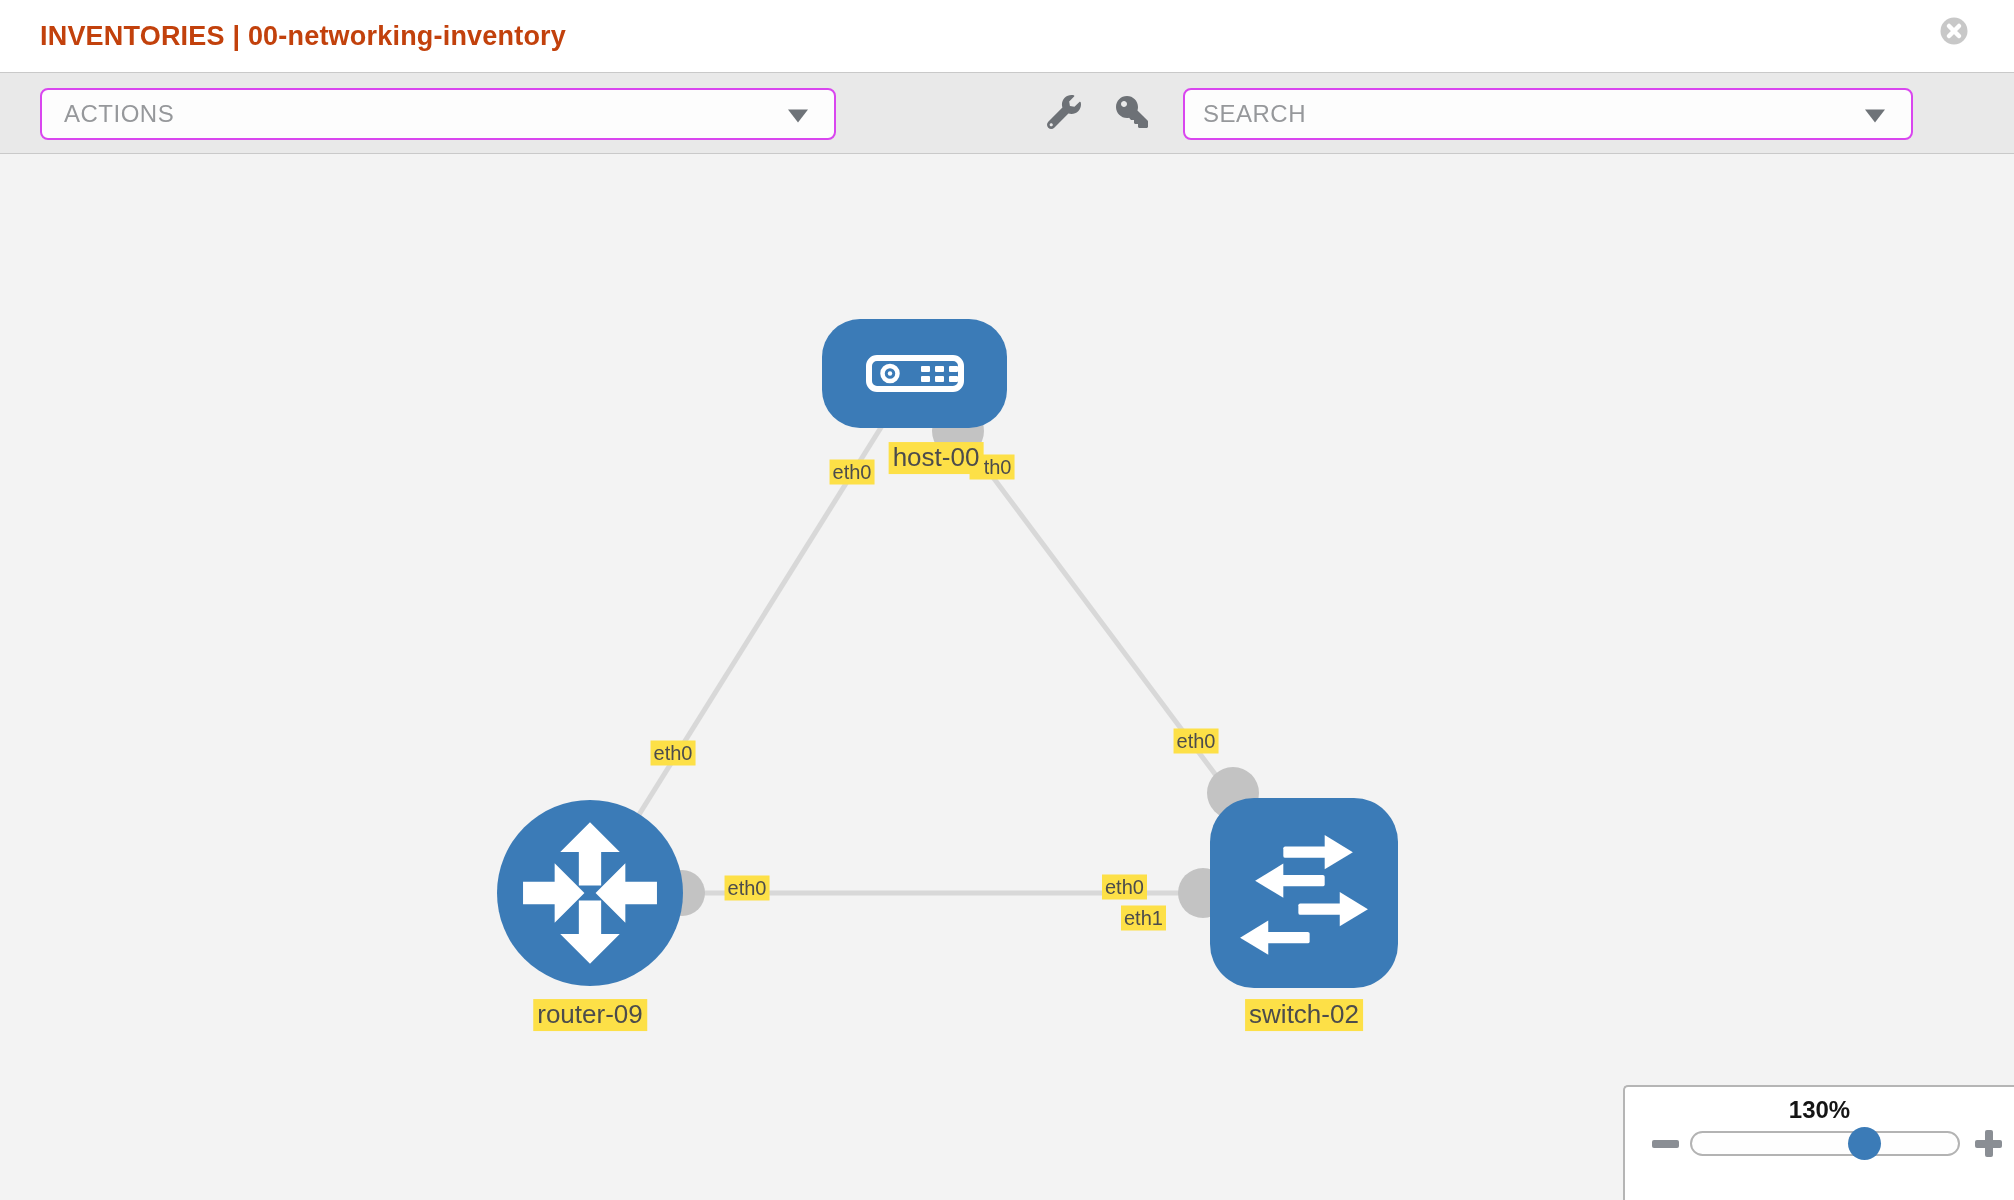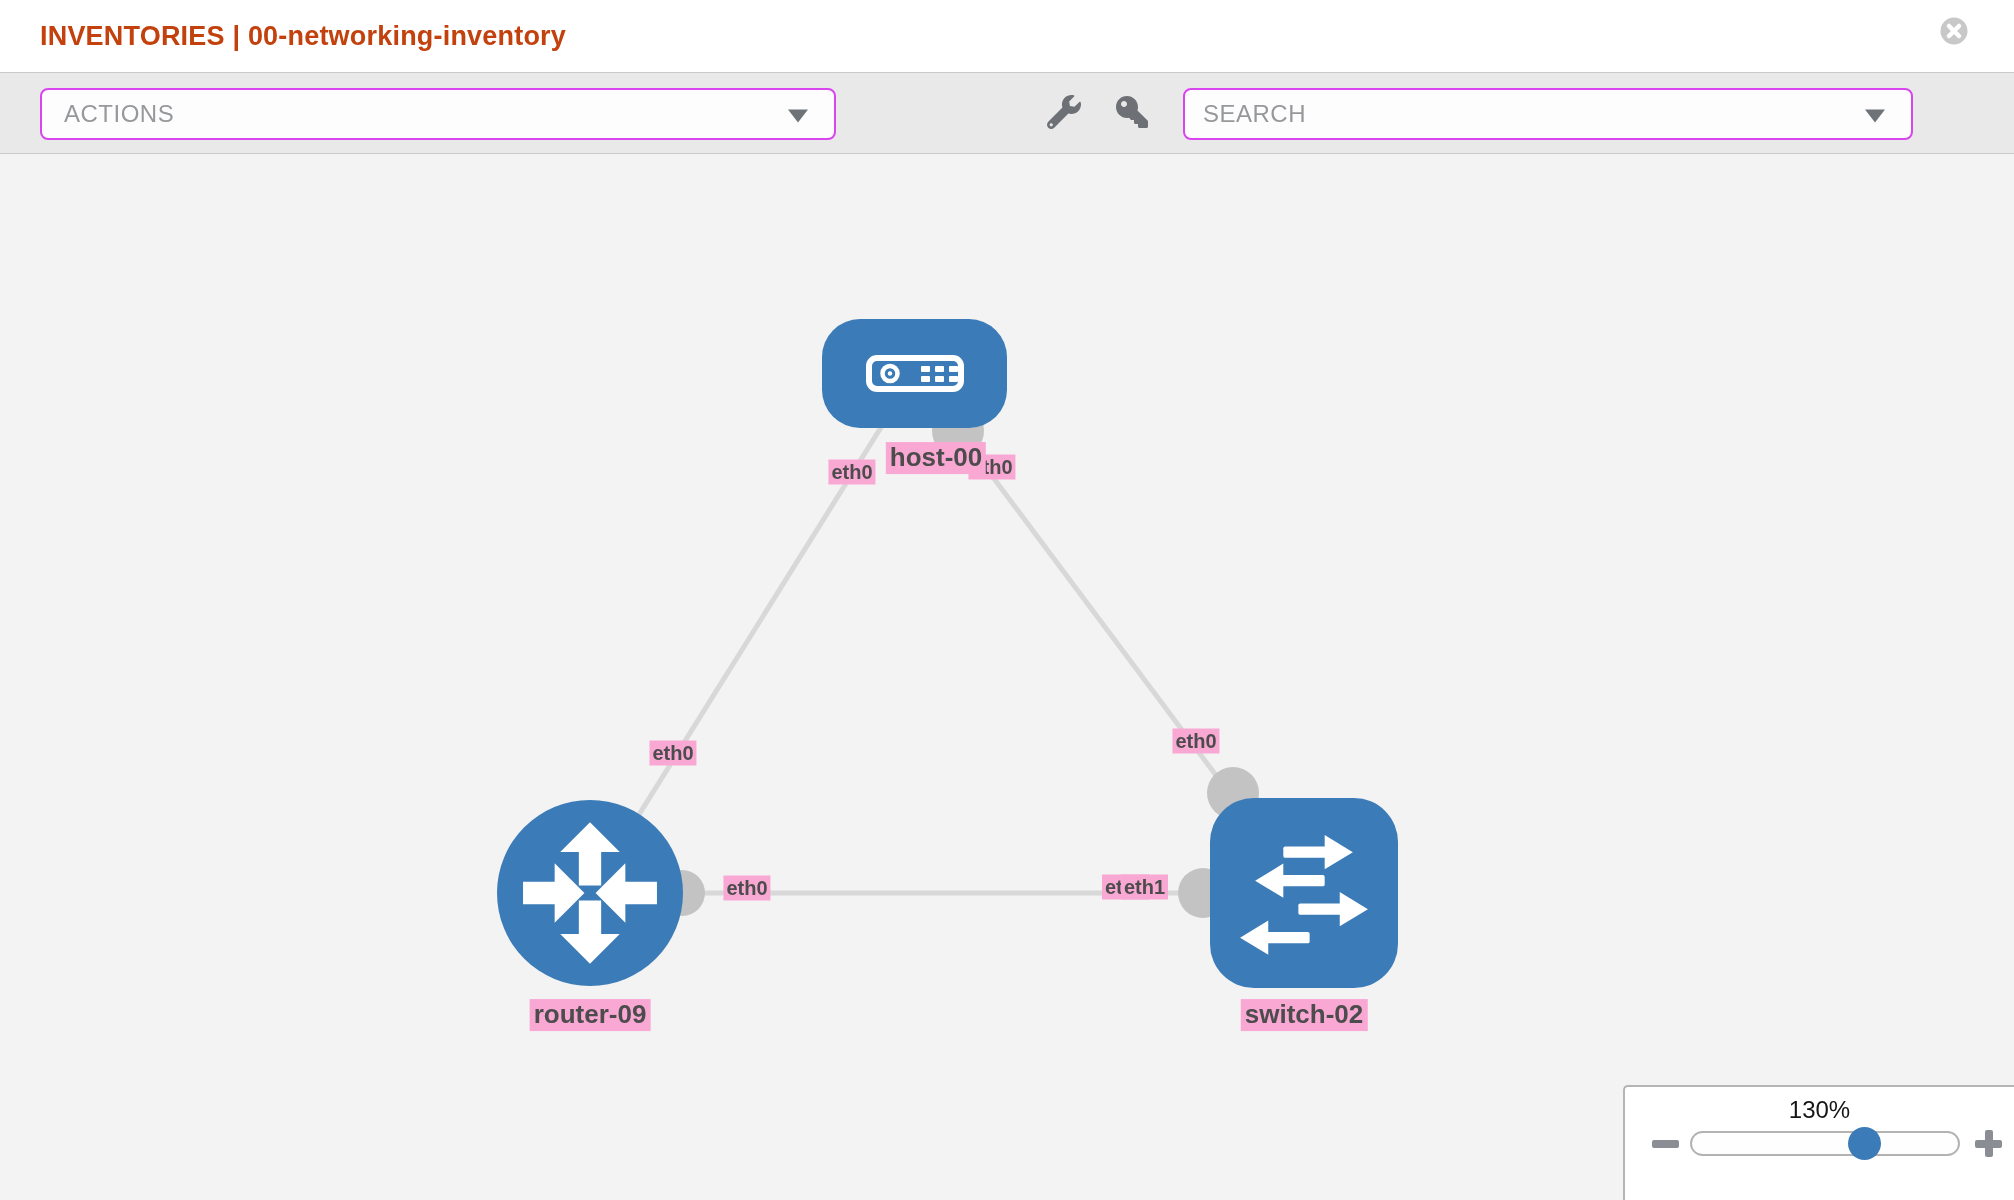--- a/index.html
+++ b/index.html
@@ -35,32 +35,32 @@
   .tool-btn{
     position:absolute;top:20px;width:40px;height:40px;border:none;background:transparent;
     padding:0;cursor:pointer;
   }
   .tool-btn-wrench{left:1044px;}
   .tool-btn-key{left:1112px;}
   
   .canvas{position:relative;height:1047px;background:#f3f3f3;overflow:hidden;}
   .net-svg{position:absolute;left:0;top:0;}
   .nlabel,.plabel{
-    position:absolute;background:#f9a8d4;color:#4c4c4c;white-space:nowrap;line-height:1.15;font-weight:bold;
+    position:absolute;background:#fde047;color:#4c4c4c;white-space:nowrap;line-height:1.15;
   }
   .nlabel{transform:translate(-50%,-50%);font-size:26px;padding:1px 4px;}
   .plabel{transform:translate(-50%,-50%);font-size:20px;padding:1px 3px;}
   .plabel.anchored{transform:translateY(-50%);}
   
   .zoom-panel{
     position:absolute;right:0;bottom:0;width:389px;height:114px;box-sizing:content-box;
     background:#ffffff;border-top:2px solid #b5b5b5;border-left:2px solid #b5b5b5;
     border-top-left-radius:5px;
   }
-  .zoom-level{margin-top:9px;text-align:center;font-size:24px;color:#151515;}
+  .zoom-level{margin-top:9px;text-align:center;font-size:24px;color:#151515;font-weight:bold;}
   .zoom-row{position:absolute;left:0;right:0;top:40px;height:44px;}
   .zoom-minus{
     position:absolute;left:27px;top:13px;width:27px;height:8px;border:none;padding:0;
     background:#8a8e94;border-radius:2px;cursor:pointer;
   }
   .zoom-slider{
     position:absolute;left:65px;top:4px;width:270px;height:25px;box-sizing:border-box;
     background:#fefefe;border:2px solid #b3b3b3;border-radius:13px;cursor:pointer;
   }
   .zoom-thumb{
@@ -172,21 +172,21 @@
       </g>
     </g>
   </svg>
 
   <div class="plabel" style="left:852px;top:318px;">eth0</div>
   <div class="plabel" style="left:992px;top:313px;">eth0</div>
   <div class="plabel" style="left:673px;top:599px;">eth0</div>
   <div class="plabel" style="left:1196px;top:587px;">eth0</div>
   <div class="plabel" style="left:747px;top:734px;">eth0</div>
   <div class="plabel anchored" style="left:1102px;top:733px;">eth0</div>
-  <div class="plabel anchored" style="left:1121px;top:733px;">eth1</div>
+  <div class="plabel anchored" style="left:1121px;top:764px;">eth1</div>
 
   <div class="nlabel" style="left:916px;top:304px;margin-left:20px;">host-00</div>
   <div class="nlabel" style="left:590px;top:861px;">router-09</div>
   <div class="nlabel" style="left:1304px;top:861px;">switch-02</div>
 
   <div class="zoom-panel">
     <div class="zoom-level">130%</div>
     <div class="zoom-row">
       <button class="zoom-minus"></button>
       <div class="zoom-slider">

